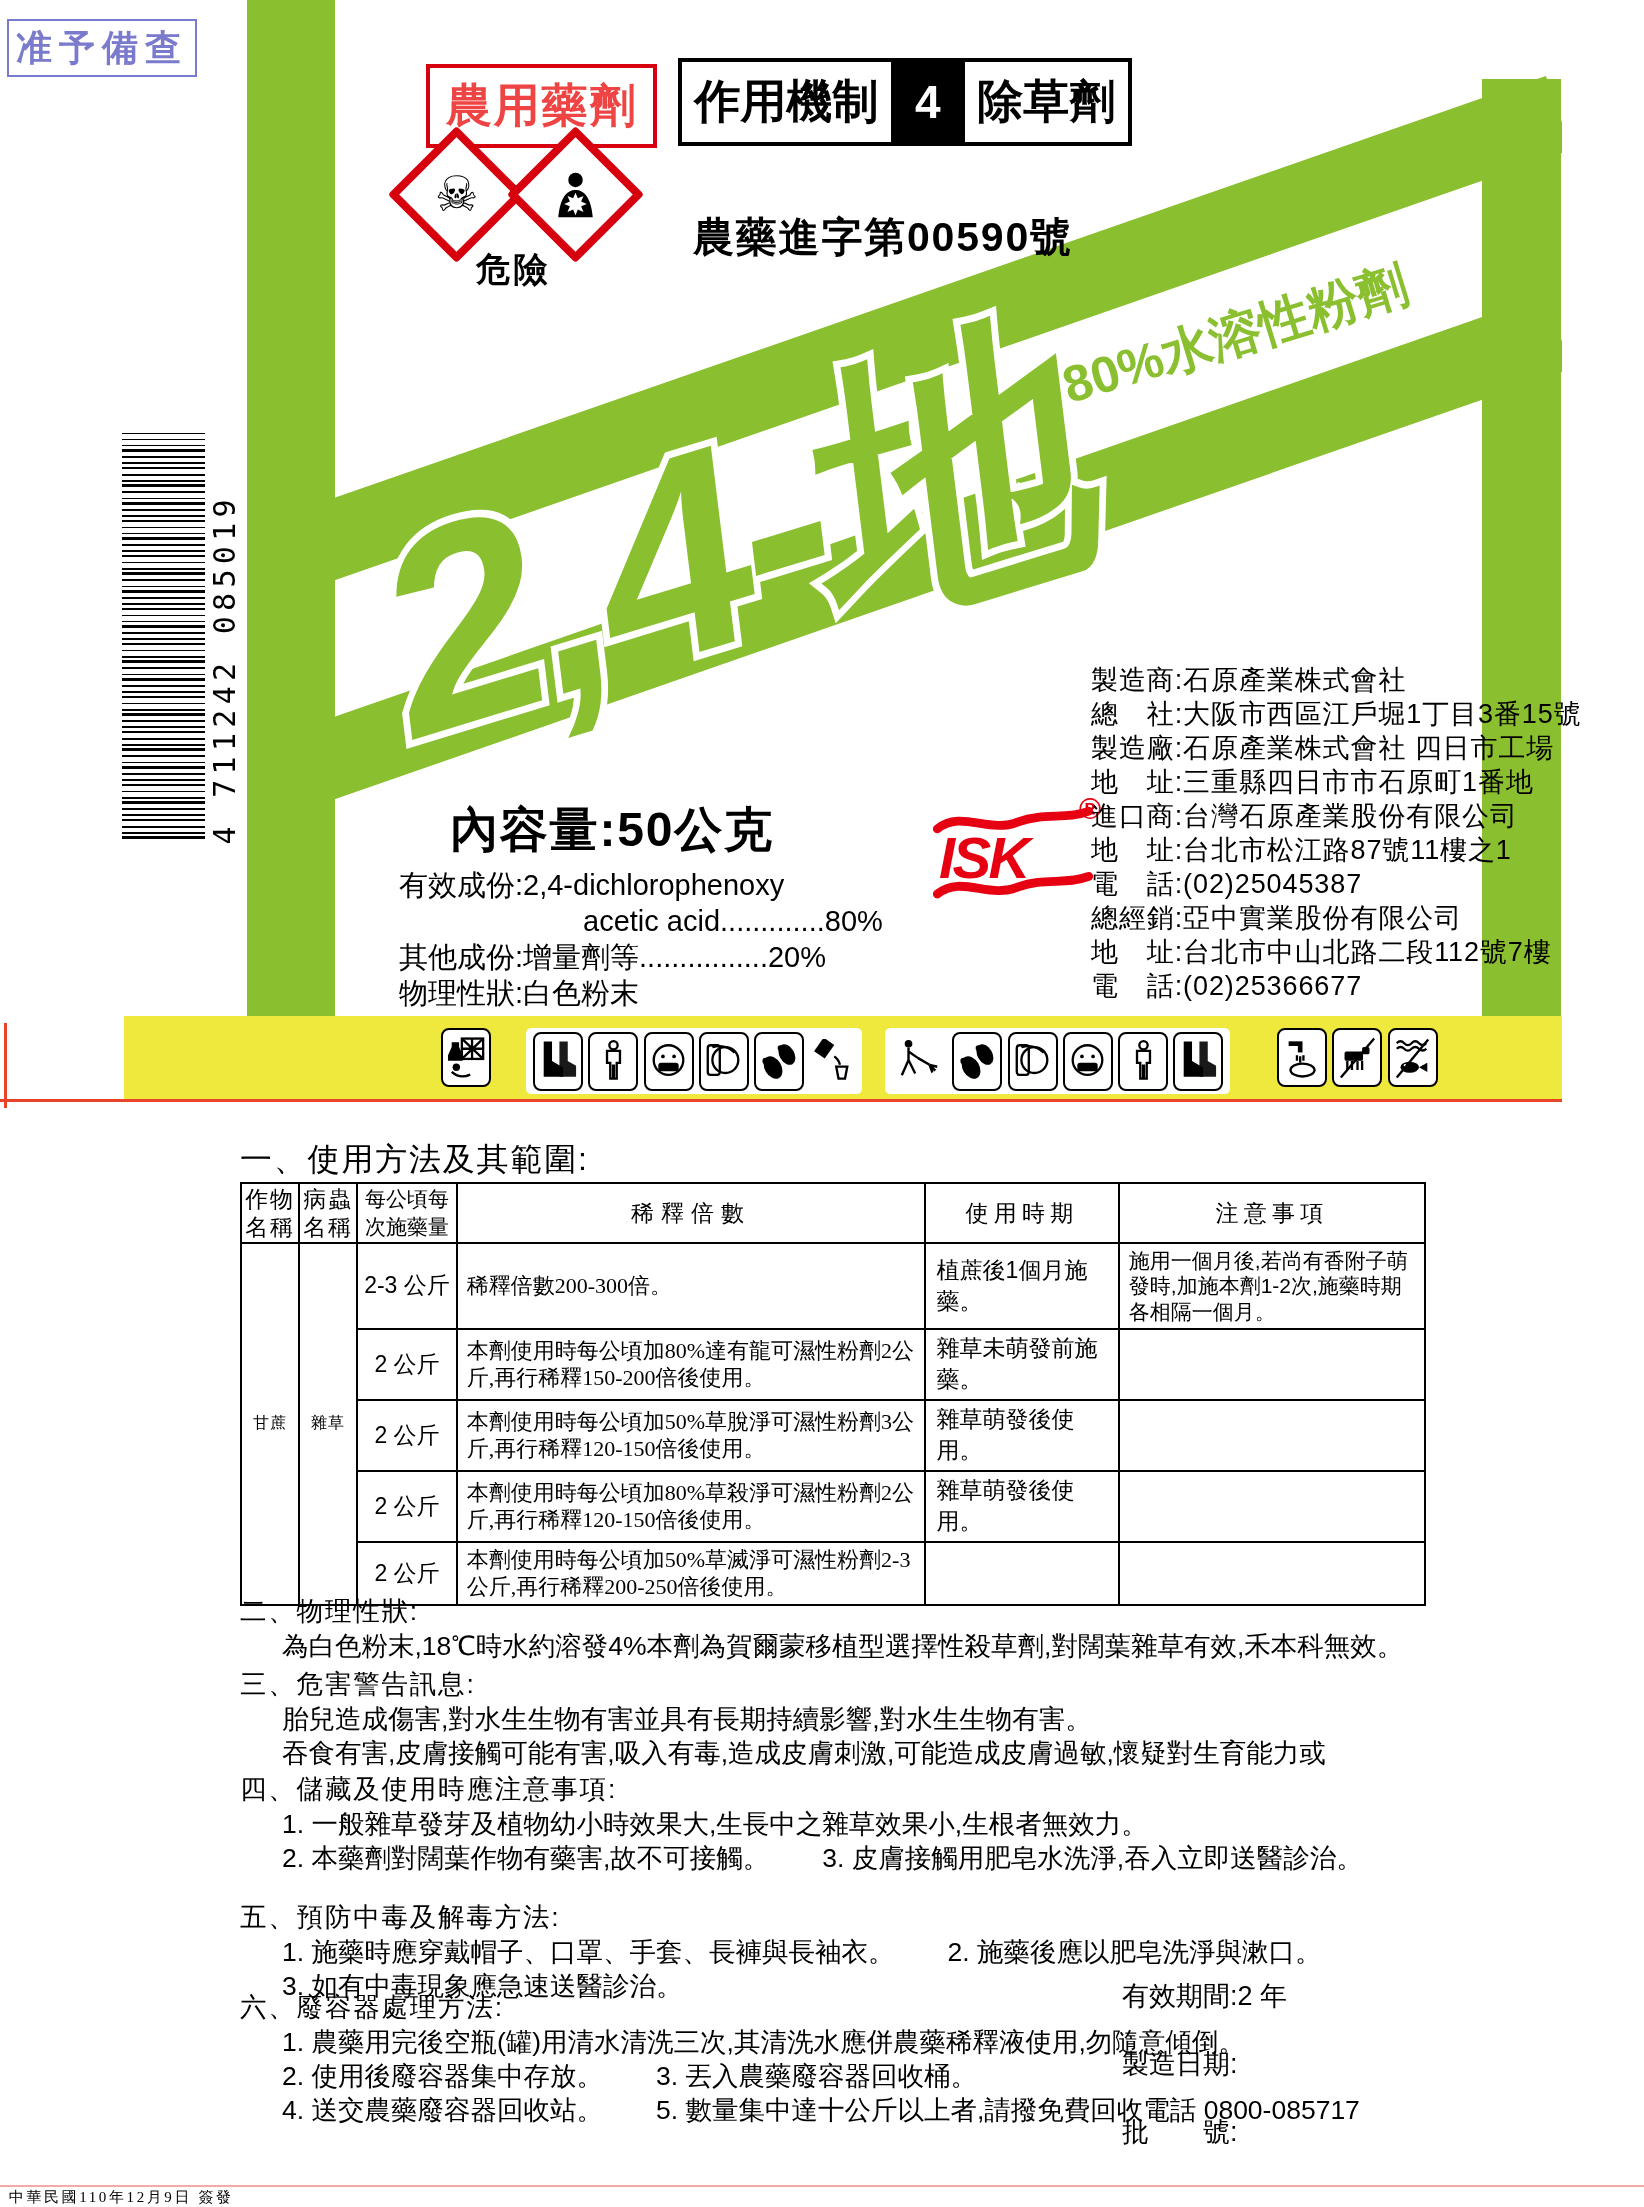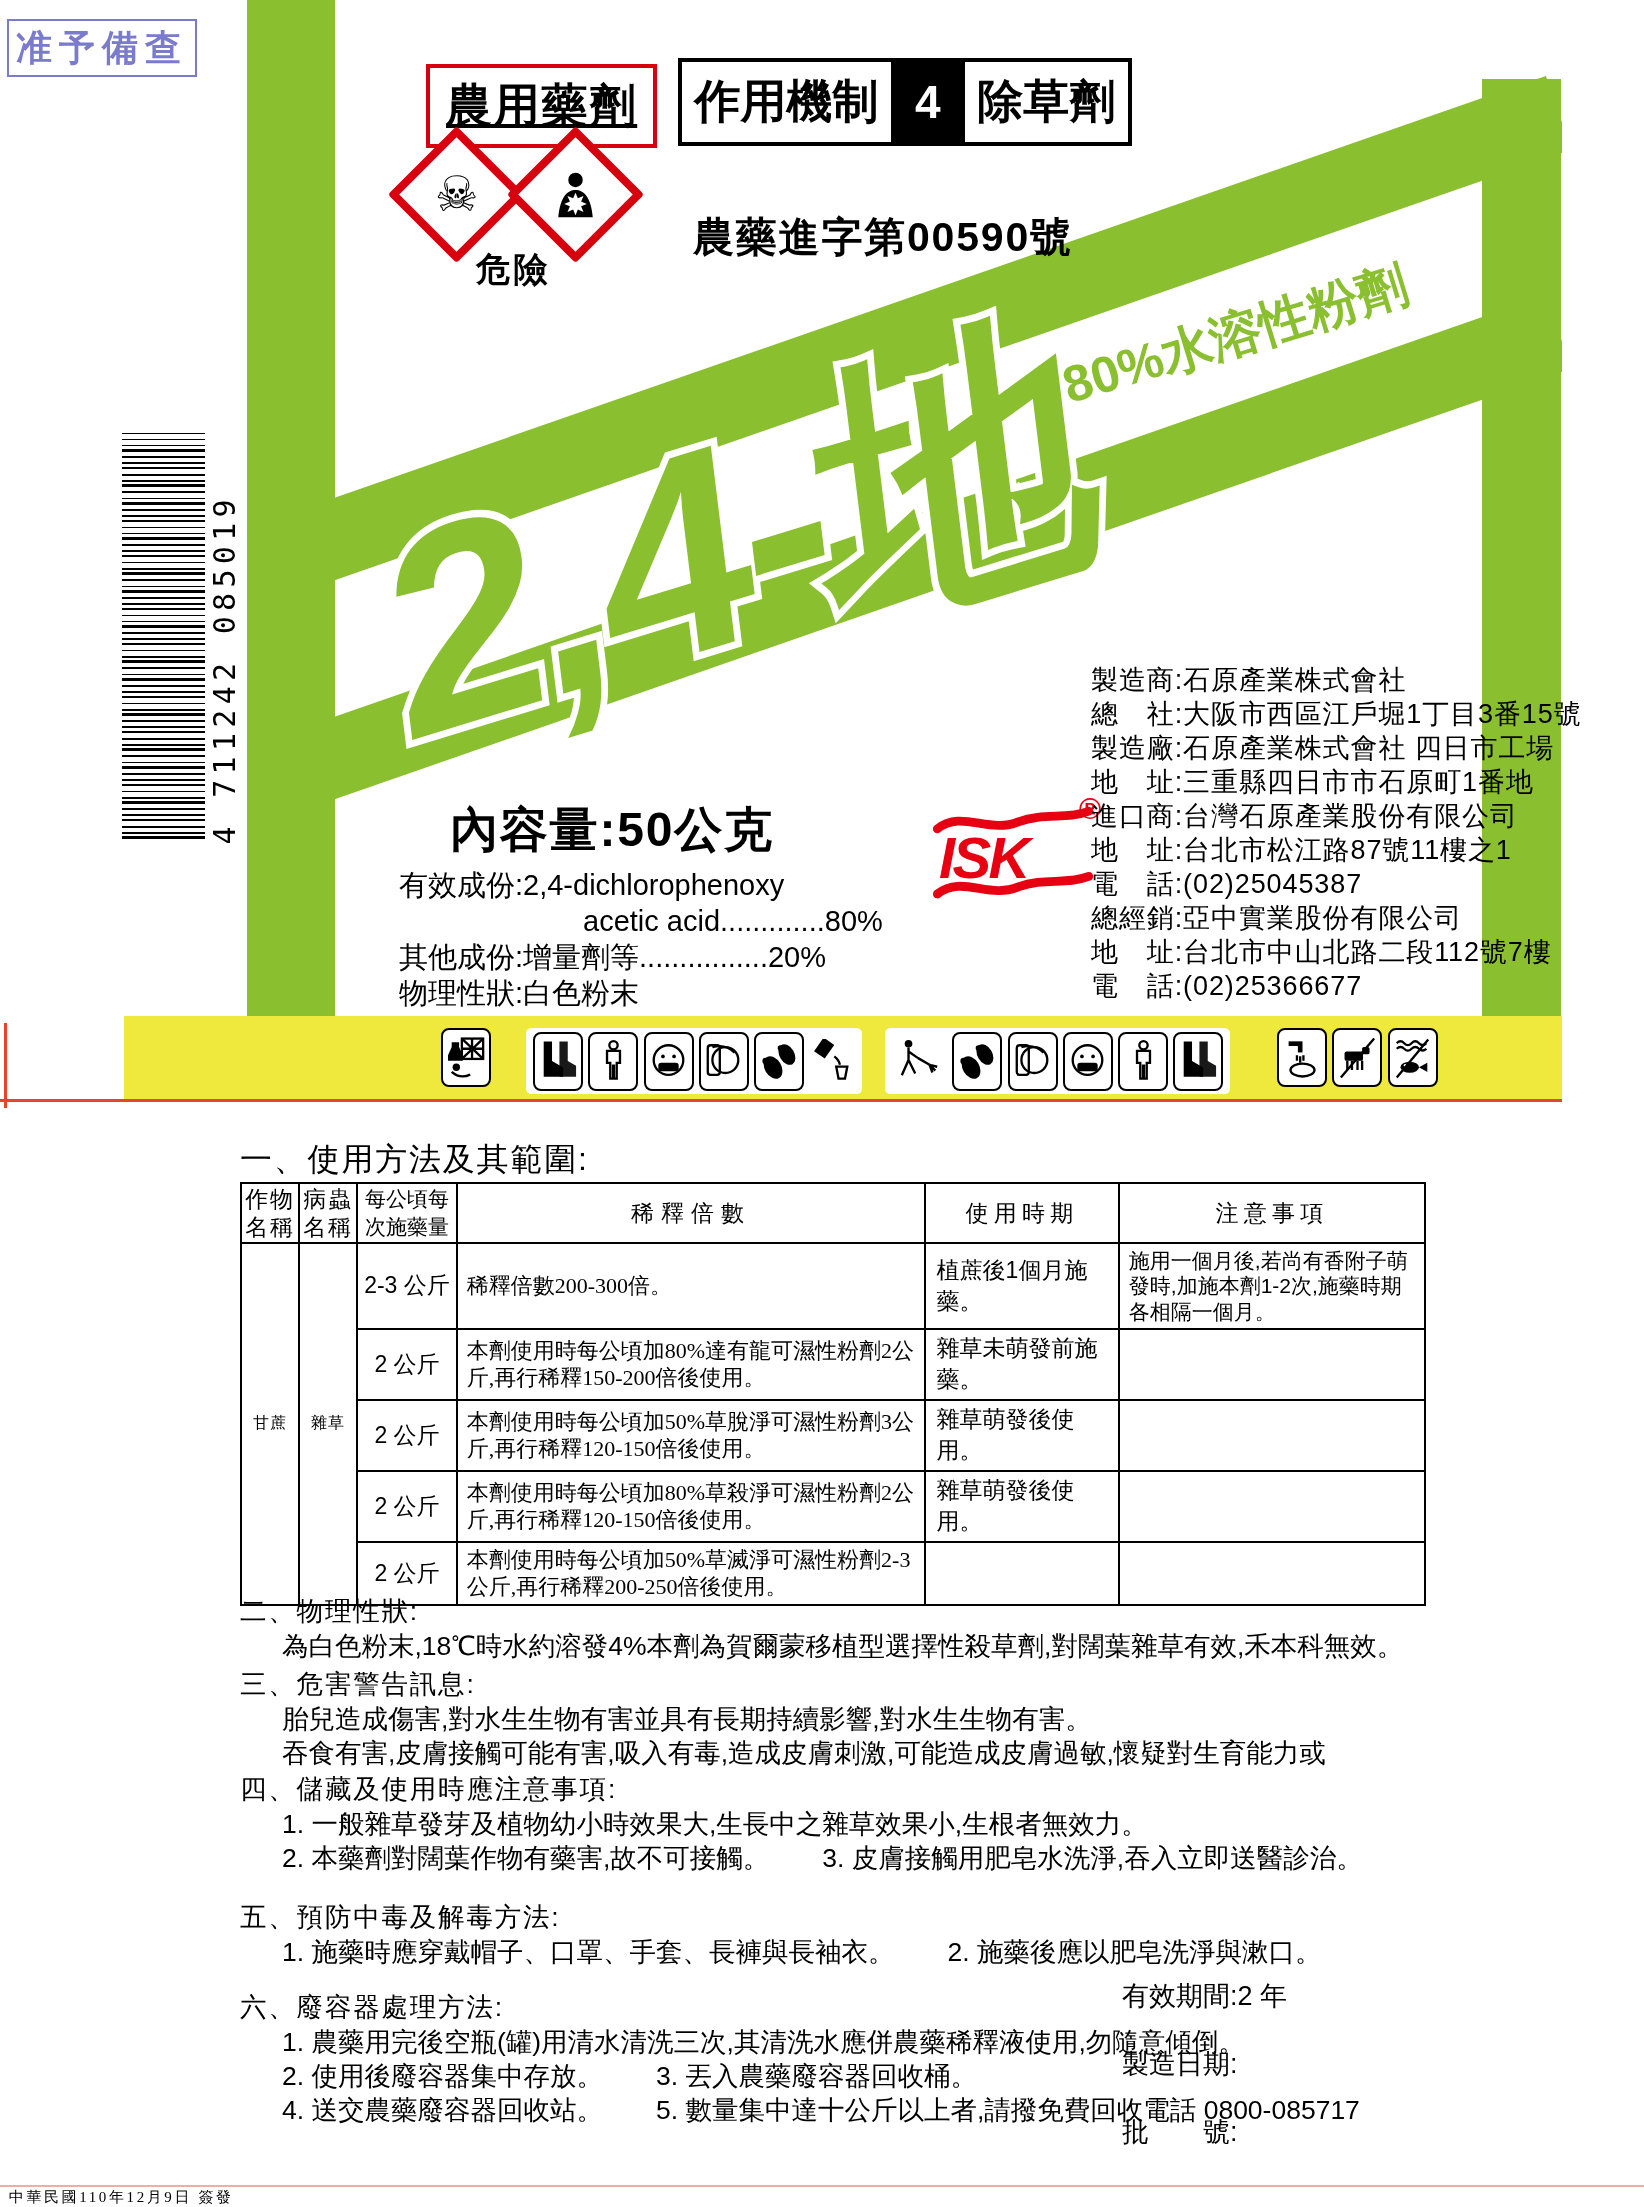--- a/index.html
+++ b/index.html
@@ -16,22 +16,22 @@
   .col-green{position:absolute;background:#8ABF2F;}
   .band{position:absolute;width:1376px;height:78px;background:#8ABF2F;transform:rotate(-19.2deg);}
   .title-wrap{position:absolute;left:124px;top:357px;width:970px;height:300px;transform:rotate(-17deg);}
   .title-txt{position:absolute;left:0;top:0;width:100%;font-size:282px;font-weight:900;line-height:291px;
              letter-spacing:-8.8px;color:#8ABF2F;transform:skewX(-10deg);white-space:nowrap;}
   .title-stroke{-webkit-text-stroke:14px #fff;color:#fff;}
   .subtitle{position:absolute;left:807px;top:281px;width:494px;transform:rotate(-17deg);
             font-size:51px;font-weight:bold;color:#8ABF2F;white-space:nowrap;}
 
   
-  .agbox{left:426px;top:64px;border:4.4px solid #D7000F;color:#000000;font-size:46px;font-weight:bold;
-         padding:7px 16px;letter-spacing:1.8px;background:#fff;text-decoration:underline;}
+  .agbox{left:426px;top:64px;border:4.4px solid #D7000F;color:#ef4444;font-size:46px;font-weight:bold;
+         padding:7px 16px;letter-spacing:1.8px;background:#fff;}
   .moabox{left:678px;top:58px;border:4.4px solid #000;background:#fff;display:flex;align-items:stretch;
           font-size:46px;font-weight:bold;}
   .moabox .t{padding:8.8px 12.4px;display:flex;align-items:center;}
   .moabox .n{background:#000;color:#fff;width:74px;display:flex;align-items:center;justify-content:center;}
   .regno{left:693px;top:210px;font-size:41px;letter-spacing:1.8px;font-weight:bold;}
 
   
   .ghs{width:81px;height:81px;background:#fff;border:8px solid #D7000F;transform:rotate(45deg);
        display:flex;align-items:center;justify-content:center;border-radius:3.5px;}
   .ghs .in{transform:rotate(-45deg);display:flex;align-items:center;justify-content:center;}
@@ -372,20 +372,21 @@
     <div class="ln">吞食有害,皮膚接觸可能有害,吸入有毒,造成皮膚刺激,可能造成皮膚過敏,懷疑對生育能力或</div>
   </div>
   <div class="sec" style="top:1771px;">
     <div class="st">四、儲藏及使用時應注意事項:</div>
     <div class="ln">1. 一般雜草發芽及植物幼小時效果大,生長中之雜草效果小,生根者無效力。</div>
     <div class="ln">2. 本藥劑對闊葉作物有藥害,故不可接觸。　　3. 皮膚接觸用肥皂水洗淨,吞入立即送醫診治。</div>
   </div>
   <div class="sec" style="top:1899px;">
     <div class="st">五、預防中毒及解毒方法:</div>
     <div class="ln">1. 施藥時應穿戴帽子、口罩、手套、長褲與長袖衣。　　2. 施藥後應以肥皂洗淨與漱口。</div>
+    <div class="ln">3. 如有中毒現象應急速送醫診治。</div>
   </div>
   <div class="sec" style="top:1989px;">
     <div class="st">六、廢容器處理方法:</div>
     <div class="ln">1. 農藥用完後空瓶(罐)用清水清洗三次,其清洗水應併農藥稀釋液使用,勿隨意傾倒。</div>
     <div class="ln">2. 使用後廢容器集中存放。　　3. 丟入農藥廢容器回收桶。</div>
     <div class="ln">4. 送交農藥廢容器回收站。　　5. 數量集中達十公斤以上者,請撥免費回收電話 0800-085717</div>
   </div>
 
   <div class="abs validity">
     <div>有效期間:2 年</div>

